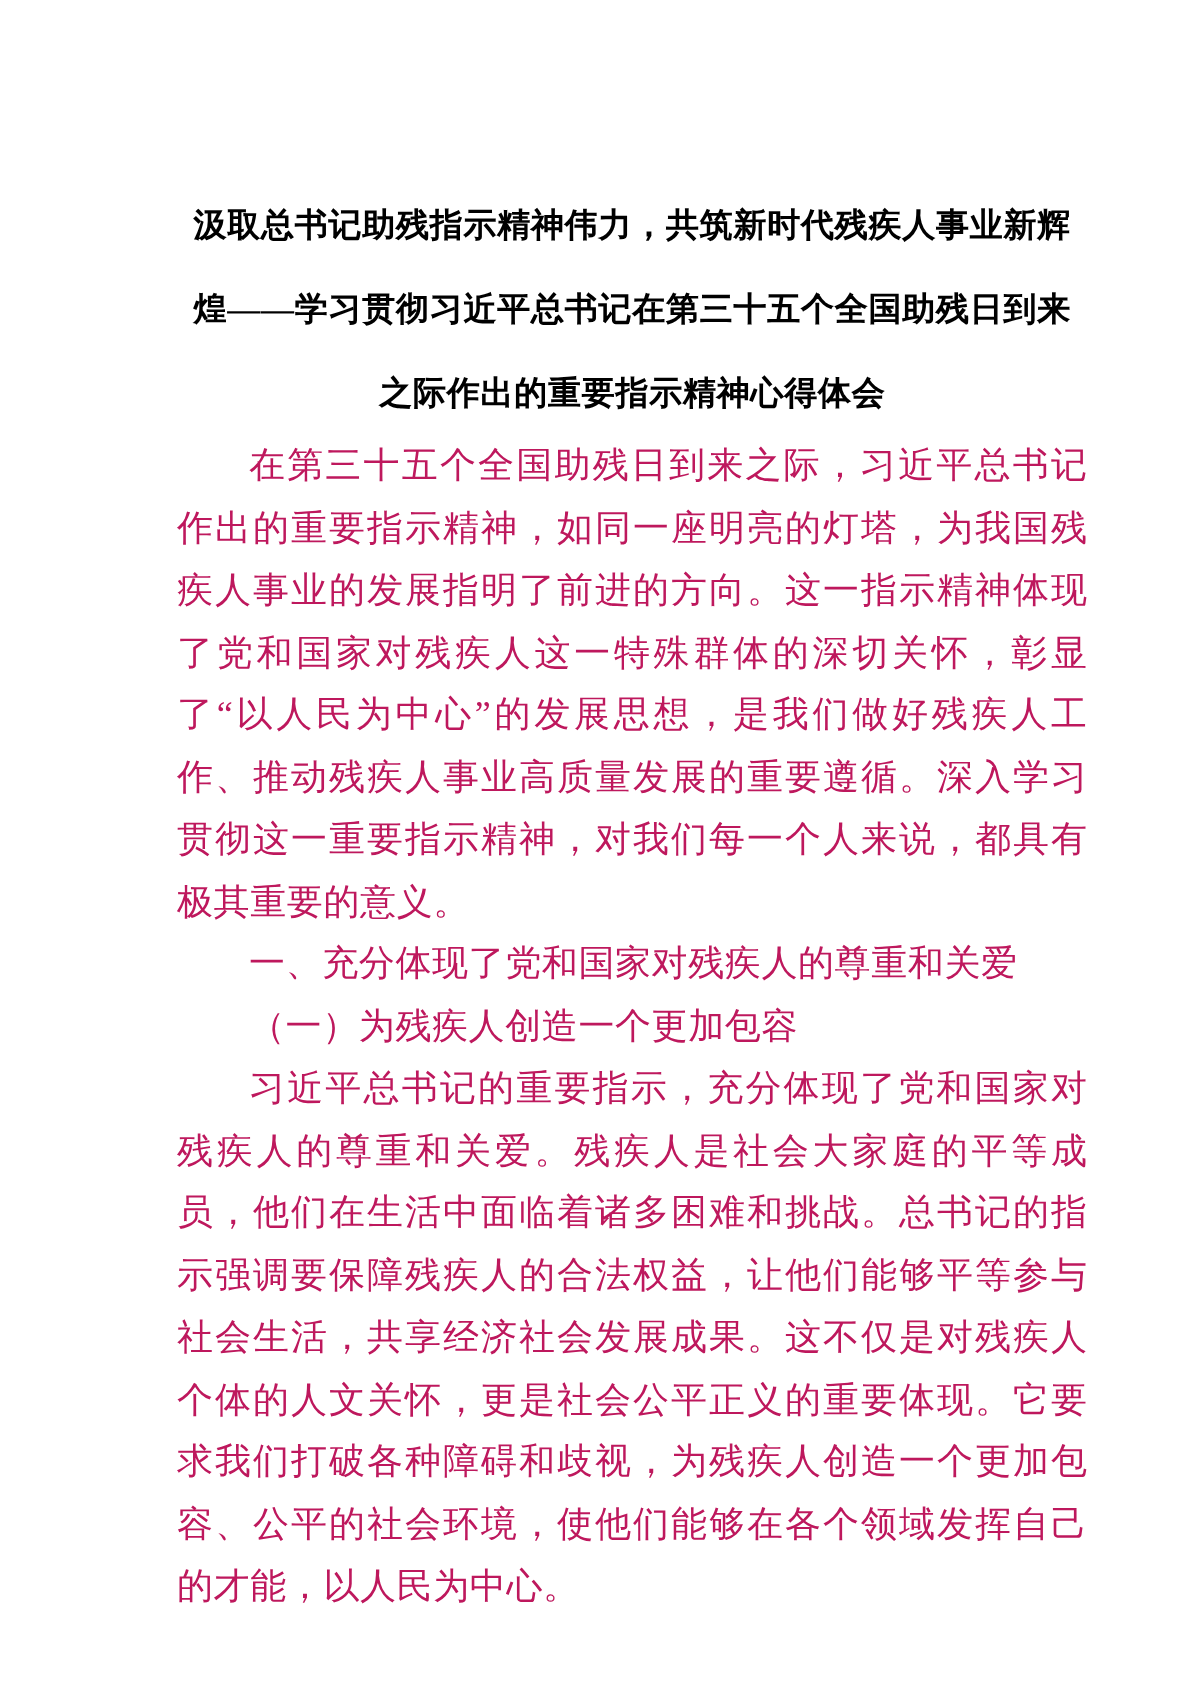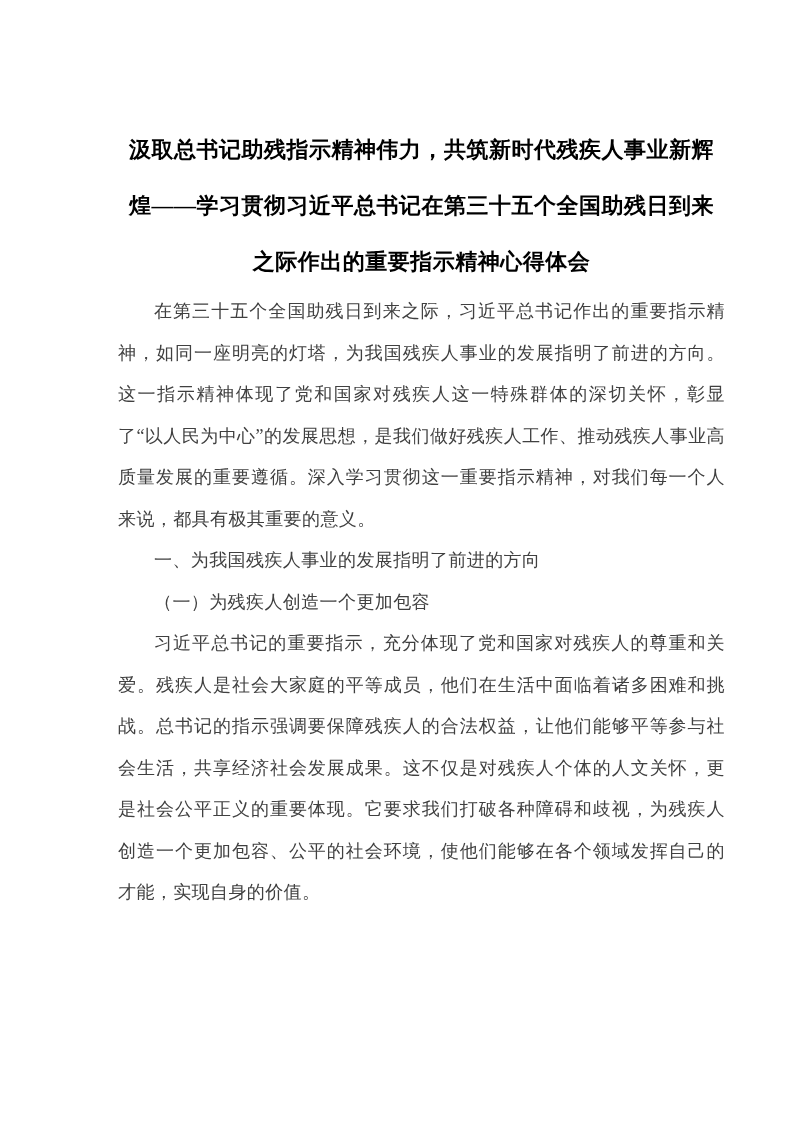--- a/index.html
+++ b/index.html
@@ -27,37 +27,37 @@
     text-align: center;
     letter-spacing: 0.5px;
     color: #000000;
   }
   .doc-body {
     margin: 0;
     padding: 0;
   }
   .para {
     margin: 0;
-    font-size: 18px;
+    font-size: 24px;
     line-height: 41.5px;
     text-align: justify;
     text-justify: inter-ideograph;
     text-indent: 2em;
     letter-spacing: 0.4px;
-    color: #404040;
+    color: #be185d;
     font-weight: normal;
   }
   .para.heading {
     font-weight: normal; 
   }
 </style>
 </head>
 <body>
 
 <div class="page">
   <h1 class="doc-title">汲取总书记助残指示精神伟力，共筑新时代残疾人事业新辉煌——学习贯彻习近平总书记在第三十五个全国助残日到来之际作出的重要指示精神心得体会</h1>
   <div class="doc-body">
       <p class="para body">在第三十五个全国助残日到来之际，习近平总书记作出的重要指示精神，如同一座明亮的灯塔，为我国残疾人事业的发展指明了前进的方向。这一指示精神体现了党和国家对残疾人这一特殊群体的深切关怀，彰显了“以人民为中心”的发展思想，是我们做好残疾人工作、推动残疾人事业高质量发展的重要遵循。深入学习贯彻这一重要指示精神，对我们每一个人来说，都具有极其重要的意义。</p>
-      <p class="para heading">一、为我国残疾人事业的发展指明了前进的方向</p>
+      <p class="para heading">一、充分体现了党和国家对残疾人的尊重和关爱</p>
       <p class="para heading">（一）为残疾人创造一个更加包容</p>
-      <p class="para body">习近平总书记的重要指示，充分体现了党和国家对残疾人的尊重和关爱。残疾人是社会大家庭的平等成员，他们在生活中面临着诸多困难和挑战。总书记的指示强调要保障残疾人的合法权益，让他们能够平等参与社会生活，共享经济社会发展成果。这不仅是对残疾人个体的人文关怀，更是社会公平正义的重要体现。它要求我们打破各种障碍和歧视，为残疾人创造一个更加包容、公平的社会环境，使他们能够在各个领域发挥自己的才能，实现自身的价值。</p>
+      <p class="para body">习近平总书记的重要指示，充分体现了党和国家对残疾人的尊重和关爱。残疾人是社会大家庭的平等成员，他们在生活中面临着诸多困难和挑战。总书记的指示强调要保障残疾人的合法权益，让他们能够平等参与社会生活，共享经济社会发展成果。这不仅是对残疾人个体的人文关怀，更是社会公平正义的重要体现。它要求我们打破各种障碍和歧视，为残疾人创造一个更加包容、公平的社会环境，使他们能够在各个领域发挥自己的才能，以人民为中心。</p>
     </div>
 </div>
 
 </body></html>

